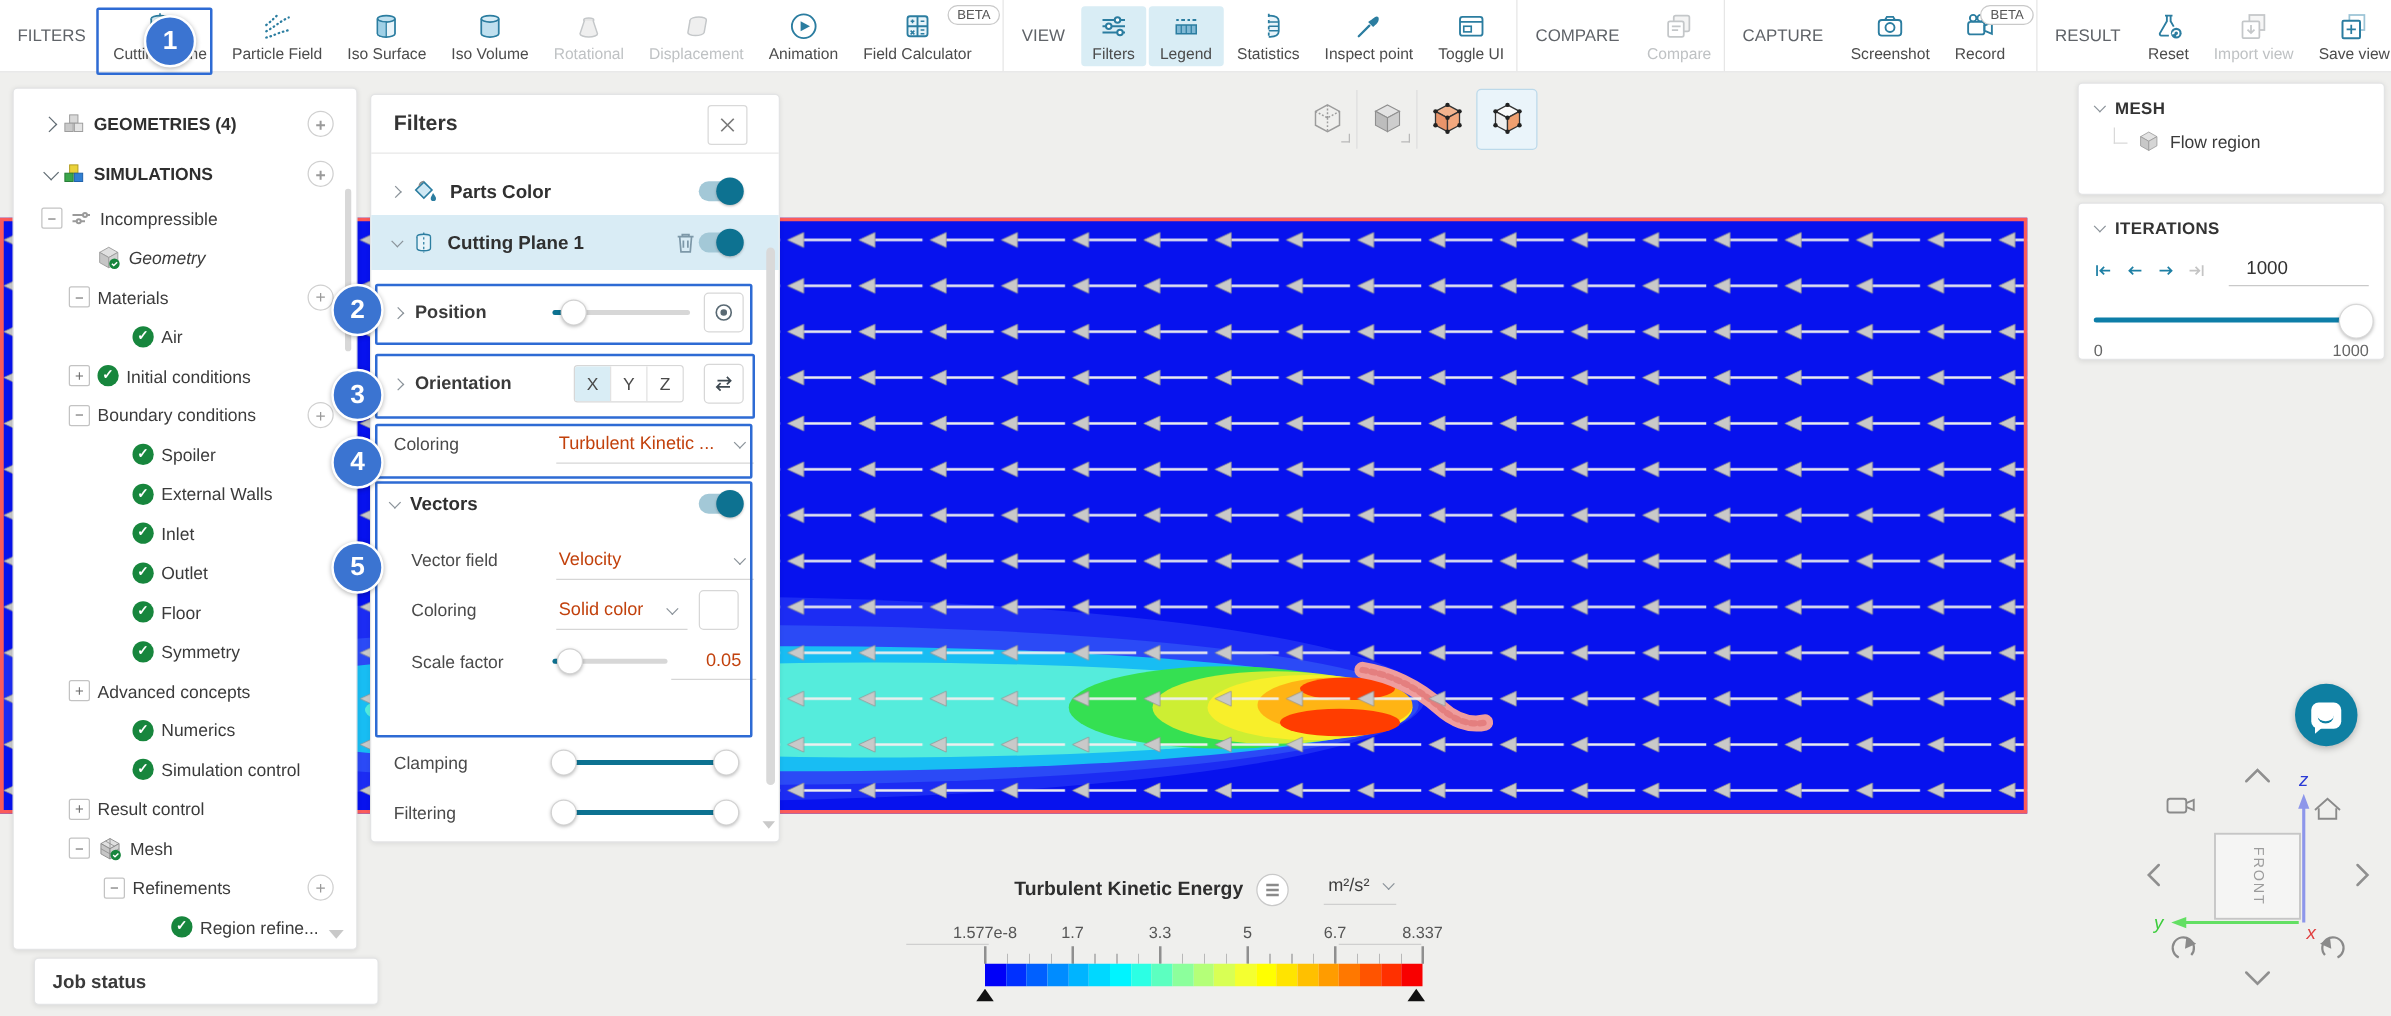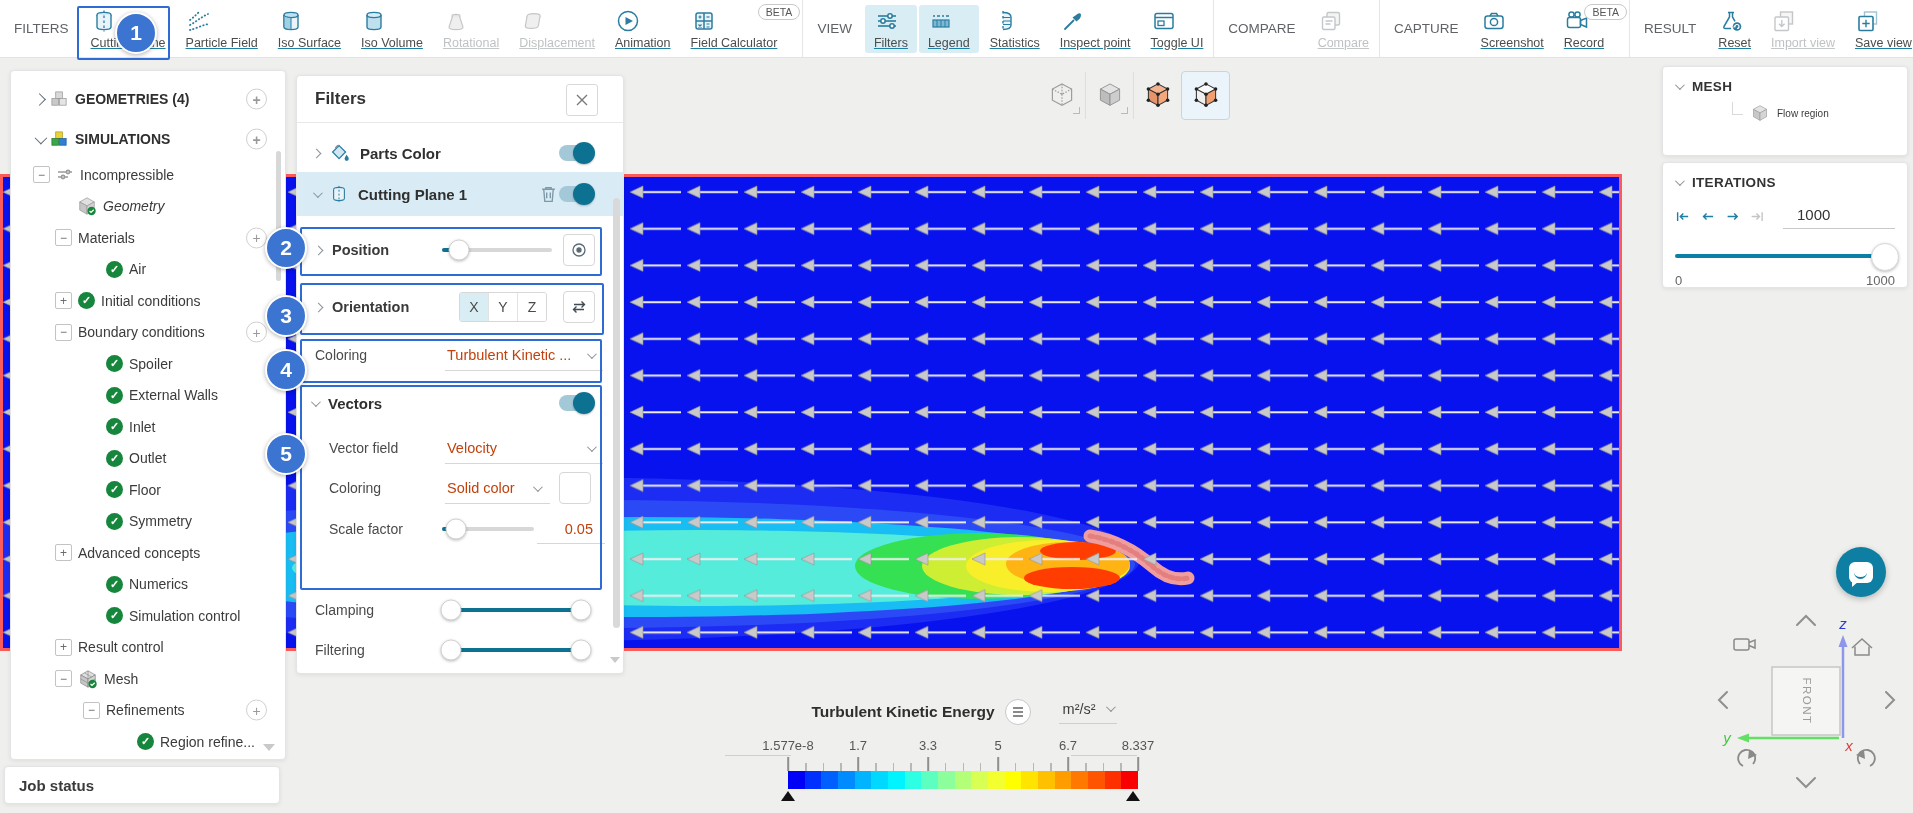--- a/index.html
+++ b/index.html
@@ -4,22 +4,22 @@
 <style>
   html,body{margin:0;padding:0;background:#e9ecee;}
   .app{position:relative;width:1913px;height:813px;overflow:hidden;background:#efefed;
        font-family:"Liberation Sans",sans-serif;color:#3d3d3d;-webkit-font-smoothing:antialiased;}
   
   .toolbar{position:absolute;left:0;top:0;width:1913px;height:57px;background:#fff;
            border-bottom:1px solid #e2e2e2;display:flex;align-items:stretch;z-index:10;}
   .tb-group{display:flex;align-items:center;}
   .tb-group + .tb-group{border-left:1px solid #e6e6e6;}
   .tb-group-label{font-size:13.5px;color:#5f6368;margin:0 12px 0 14px;white-space:nowrap;}
-  .tb-btn{display:flex;flex-direction:column;justify-content:center;gap:2px;
-          padding:3px 9px;margin:4px 1px;border-radius:3px;cursor:pointer;position:relative;color:#1d7fa4;text-decoration:underline;}
+  .tb-btn{display:flex;flex-direction:column;align-items:center;justify-content:center;gap:2px;
+          padding:3px 9px;margin:4px 1px;border-radius:3px;cursor:pointer;position:relative;color:#1d7fa4;}
   .tb-btn .lb{font-size:12.5px;color:#4c4c4c;white-space:nowrap;}
   .tb-btn.active{background:#d9edf5;}
   .tb-btn.dis{color:#c4c7c9;}
   .tb-btn.dis .lb{color:#bfc2c4;}
   .ticon{width:26px;height:26px;display:block;}
   .beta{position:absolute;top:-1px;right:-14px;border:1px solid #c9c9c9;border-radius:9px;background:#fff;
         padding:1px 7px;font-size:10.5px;color:#555;z-index:2;}
   
   .card{position:absolute;background:#fff;border:1px solid #e3e4e5;border-radius:4px;
         box-shadow:0 1px 4px rgba(0,0,0,.08);}
@@ -42,21 +42,21 @@
   .tree{padding-top:8px;}
   .trow{display:flex;align-items:center;gap:6px;height:31.5px;font-size:14px;color:#3b3b3b;position:relative;cursor:pointer;}
   .trow.lg{height:40px;font-weight:bold;color:#2f2f2f;}
   .p0{padding-left:24px;} .p1{padding-left:22px;} .p2{padding-left:44px;}
   .p2i{padding-left:66px;font-style:italic;} .p3{padding-left:95px;} .p3e{padding-left:72px;} .p4{padding-left:126px;}
   .rplus{position:absolute;right:18px;top:50%;transform:translateY(-50%);width:19px;height:19px;border-radius:50%;
          border:1px solid #d0d0d0;color:#9a9a9a;font-size:14px;display:flex;align-items:center;justify-content:center;background:#fff;}
   .tree-sb{position:absolute;right:4px;top:80px;width:5px;height:130px;border-radius:3px;background:#d8d8d8;}
   .tree-more{position:absolute;right:10px;bottom:8px;width:0;height:0;border-left:6px solid transparent;
              border-right:6px solid transparent;border-top:7px solid #c9c9c9;}
-  .job-card{left:4px;top:766px;width:274px;height:36px;z-index:5;display:flex;align-items:center;}
+  .job-card{left:27px;top:766px;width:274px;height:36px;z-index:5;display:flex;align-items:center;}
   .job-card span{font-size:15px;font-weight:600;color:#3a3a3a;padding-left:14px;}
   
   .fpanel{left:296px;top:75px;width:326px;height:597px;z-index:6;}
   .fhead{position:absolute;left:0;top:0;right:0;height:46px;border-bottom:1px solid #e8e8e8;}
   .fhead .t{position:absolute;left:18px;top:13px;font-size:17px;font-weight:600;color:#333;}
   .fclose{position:absolute;right:25px;top:8px;width:30px;height:30px;border:1px solid #d9d9d9;border-radius:3px;
           display:flex;align-items:center;justify-content:center;cursor:pointer;background:#fff;}
   .frow{position:absolute;left:0;right:0;height:34px;display:flex;align-items:center;}
   .frow .hl{font-size:15px;font-weight:700;color:#303030;}
   .frow .sl{font-size:14.5px;font-weight:600;color:#3a3a3a;}
@@ -107,21 +107,21 @@
   .leg-ticks .minor{position:absolute;left:0;right:0;bottom:0;height:8px;
       background:repeating-linear-gradient(to right,#b8b8b8 0 1px,transparent 1px 17.5px);}
   .leg-ticks .major{position:absolute;bottom:0;width:1.6px;height:14px;background:#8f8f8f;transform:translateX(-50%);}
   .leg-bar{position:relative;left:30px;width:350px;height:18px;display:flex;cursor:pointer;}
   .leg-tris{position:relative;left:30px;width:350px;height:12px;}
   .leg-tri{position:absolute;top:2px;width:0;height:0;border-left:7px solid transparent;border-right:7px solid transparent;
            border-bottom:10px solid #111;cursor:pointer;}
   
   .rcard{left:1662px;top:66px;width:244px;z-index:5;}
   .rcard .hd{display:flex;align-items:center;gap:10px;padding:12px 0 8px 12px;font-size:13.5px;font-weight:700;color:#333;letter-spacing:.3px;}
-  .mesh-item{display:flex;align-items:center;gap:8px;padding:2px 0 14px 28px;font-size:10px;color:#3b3b3b;margin-left:41px;}
+  .mesh-item{display:flex;align-items:center;gap:8px;padding:2px 0 14px 28px;font-size:14px;color:#3b3b3b;}
   .conn{width:10px;height:12px;border-left:1px solid #d9d9d9;border-bottom:1px solid #d9d9d9;margin-top:-10px;}
   .iter-row{display:flex;align-items:center;padding:6px 12px 2px 12px;gap:9px;}
   .iter-row .sp{flex:1;}
   .iter-val{width:112px;border-bottom:1px solid #c9c9c9;font-size:15px;color:#333;padding:2px 0 5px 14px;}
   .iter-slider{margin:14px 12px 4px 12px;position:relative;height:22px;}
   .iter-slider .tr{position:absolute;left:0;right:0;top:9px;height:4px;border-radius:2px;background:#0d7ea8;}
   .iter-slider .kn{position:absolute;right:-4px;top:-2px;width:26px;height:26px;border-radius:50%;background:#fff;
                    border:1px solid #d8d8d8;box-shadow:0 1px 3px rgba(0,0,0,.25);cursor:pointer;}
   .iter-minmax{display:flex;justify-content:space-between;padding:2px 12px 10px 12px;font-size:13px;color:#666;}
   

